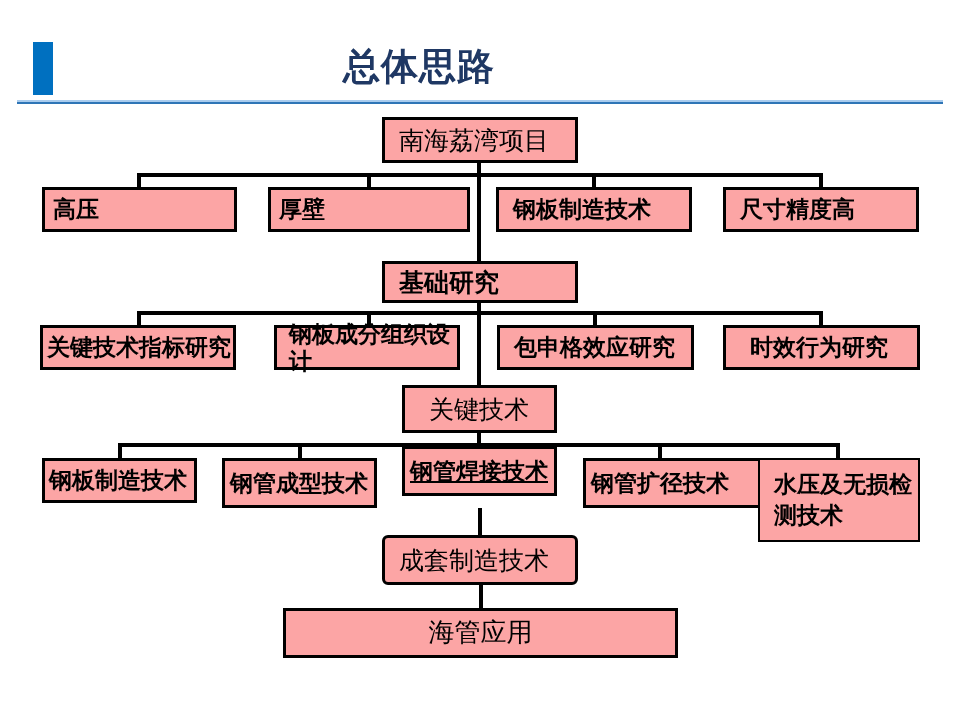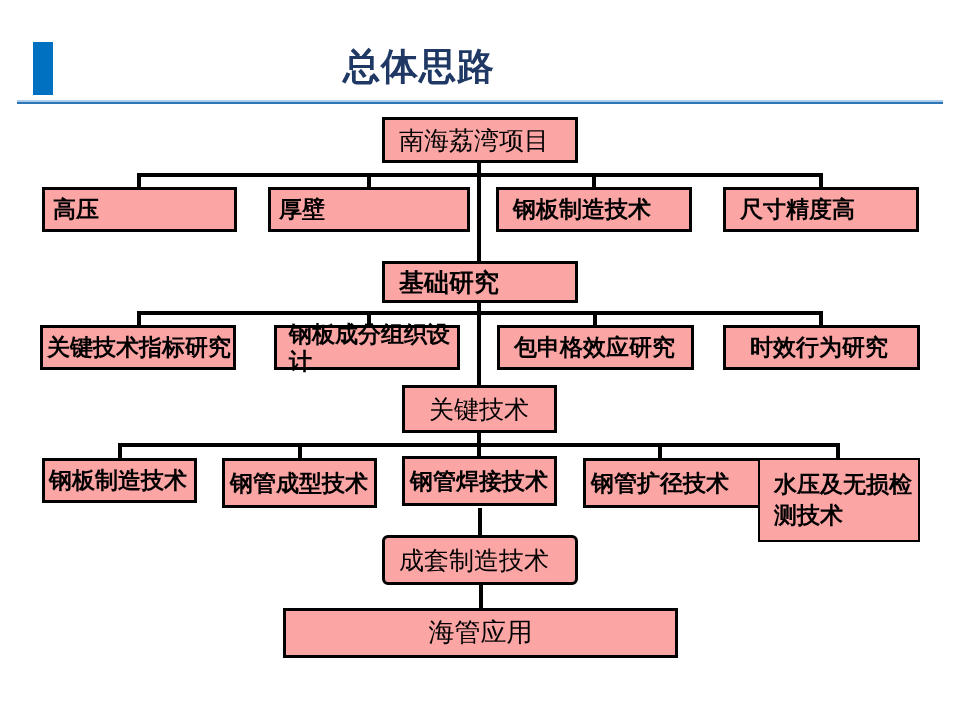--- a/index.html
+++ b/index.html
@@ -96,21 +96,21 @@
 <div class="abs node pad-lg" style="left:402px;top:385px;width:155px;height:48px;">
   <span>关键技术</span>
 </div>
 
 <div class="abs node bold" style="left:42px;top:458px;width:155px;height:45px;padding-left:4px;">
   <span>钢板制造技术</span>
 </div>
 <div class="abs node bold" style="left:222px;top:458px;width:155px;height:50px;padding-left:5px;">
   <span>钢管成型技术</span>
 </div>
-<div class="abs node bold" style="left:402px;top:456px;width:155px;height:50px;padding-left:5px;">
+<div class="abs node bold" style="left:402px;top:446px;width:155px;height:50px;padding-left:5px;text-decoration:underline;">
   <span>钢管焊接技术</span>
 </div>
 <div class="abs node bold" style="left:583px;top:458px;width:184px;height:50px;padding-left:5px;">
   <span>钢管扩径技术</span>
 </div>
 <div class="abs node bold thin pad-md" style="left:758px;top:458px;width:162px;height:84px;line-height:1.35;">
   <span>水压及无损检测技术</span>
 </div>
 
 <div class="abs node pad-md" style="left:382px;top:535px;width:196px;height:50px;border-radius:6px;">

